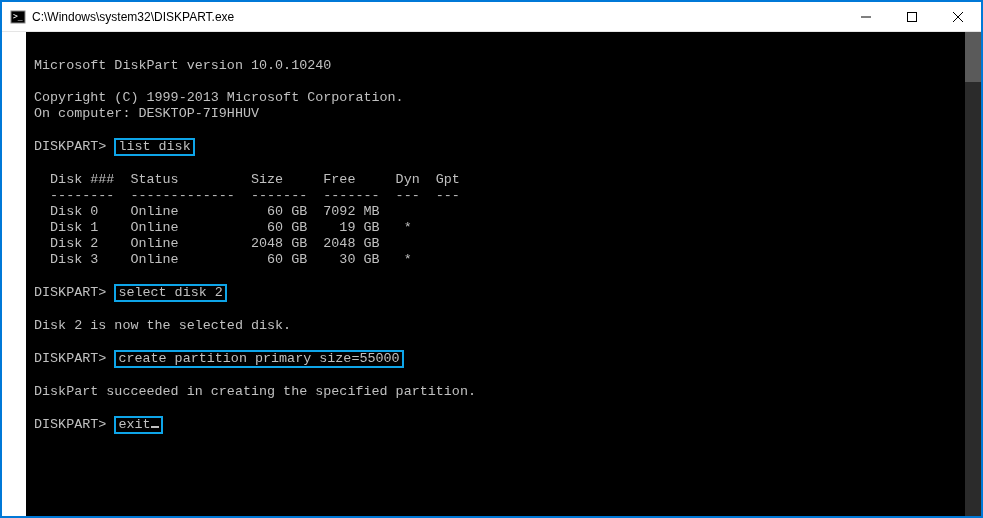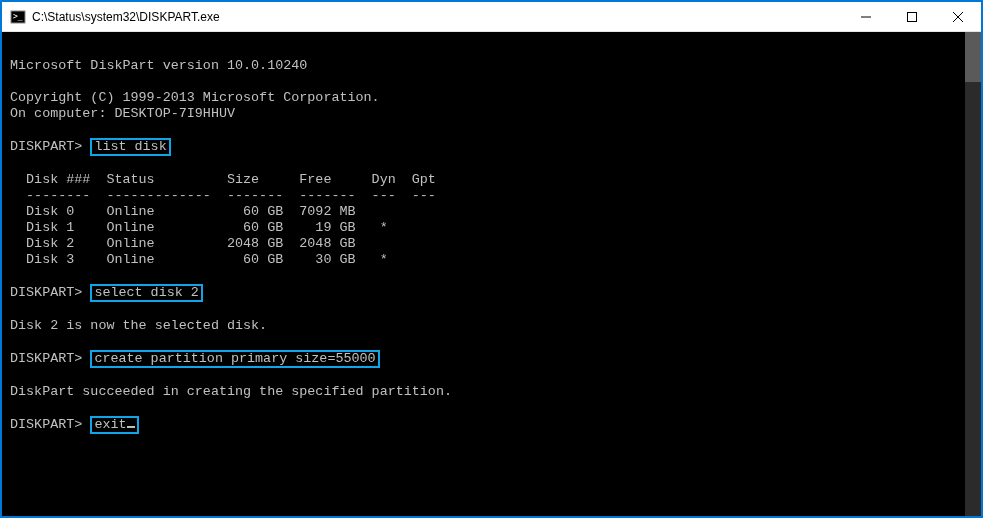--- a/index.html
+++ b/index.html
@@ -57,20 +57,21 @@
       color: #000;
       background: transparent;
       border: none;
       cursor: pointer;
     }
     .terminal-wrapper {
       flex: 1;
       background: #0c4a6e;
       position: relative;
       display: flex;
+      margin-left: 24px;
     }
     .terminal {
       flex: 1;
       background: #000;
       color: #c0c0c0;
       font-family: Consolas, "Courier New", monospace;
       font-size: 13.4px;
       line-height: 16px;
       padding: 10px 8px 8px 8px;
       white-space: pre;
@@ -109,21 +110,21 @@
 <body>
 
 <div class="window">
   <div class="titlebar">
     <span class="titlebar-icon">
       <svg width="16" height="16" viewBox="0 0 16 16">
         <rect x="1" y="2" width="14" height="12" fill="#000" stroke="#888" stroke-width="1"></rect>
         <text x="3" y="10" font-size="8" fill="#fff" font-family="monospace">&gt;_</text>
       </svg>
     </span>
-    <span class="titlebar-title">C:\Status\system32\DISKPART.exe</span>
+    <span class="titlebar-title">C:\Windows\system32\DISKPART.exe</span>
     <div class="window-controls">
       <button class="window-btn">
         <svg width="10" height="10" viewBox="0 0 10 10">
             <line x1="0" y1="5" x2="10" y2="5" stroke="#000" stroke-width="1"></line>
           </svg>
       </button>
       <button class="window-btn">
         <svg width="10" height="10" viewBox="0 0 10 10">
             <rect x="0.5" y="0.5" width="9" height="9" fill="none" stroke="#000" stroke-width="1"></rect>
           </svg>

